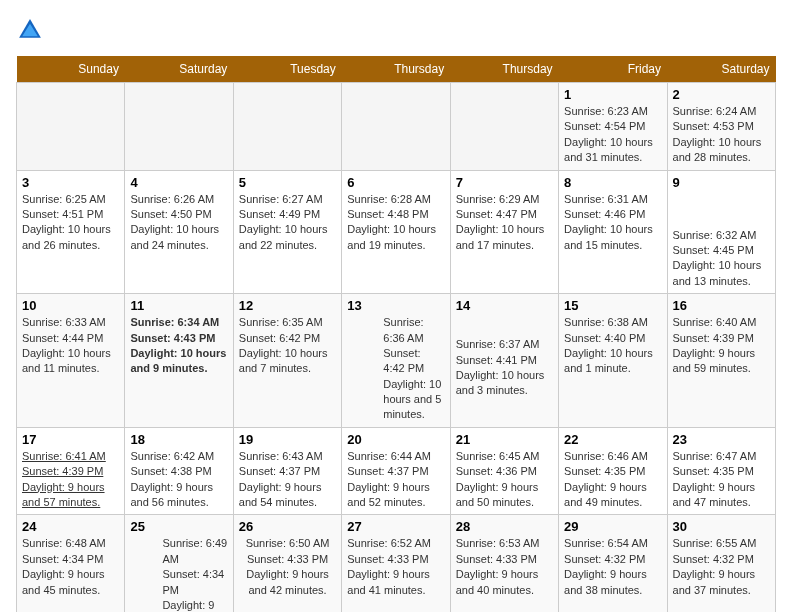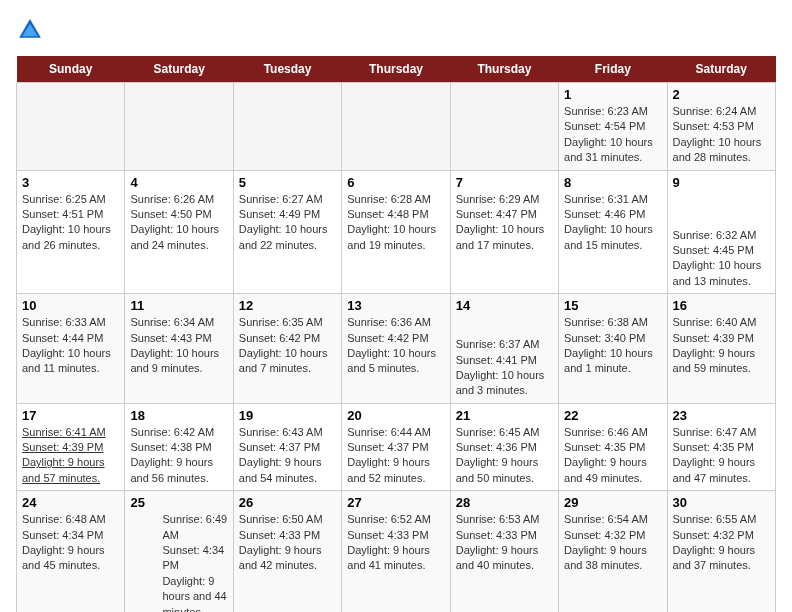--- a/index.html
+++ b/index.html
@@ -43,26 +43,26 @@
     .location {
       font-size: 16px;
       color: #555;
     }
     table {
       width: 100%;
       border-collapse: collapse;
       font-size: 11px;
     }
     thead tr th {
-      background-color: #7f1d1d;
+      background-color: #a16207;
       color: #fff;
-      text-align: center;
+      text-align: right;
       padding: 6px 6px;
       font-size: 12px;
-      font-weight: bold;
+      font-weight: normal;
     }
     tbody tr td {
       border: 1px solid #ccc;
       vertical-align: top;
       padding: 4px 5px;
       width: 14.28%;
       height: 80px;
       background: #fff;
     }
     tbody tr:nth-child(odd) td {
@@ -184,46 +184,46 @@
       </tr>
       <tr>
         <td>
           <span class="day-number">10</span>
           <div class="day-info" style="white-space: pre-line;">Sunrise: 6:33 AM
 Sunset: 4:44 PM
 Daylight: 10 hours and 11 minutes.</div>
         </td>
         <td>
           <span class="day-number">11</span>
-          <div class="day-info" style="white-space: pre-line;">Sunrise: 6:34 AM
+          <div class="day-info" style="white-space: pre-line; font-weight: bold;">Sunrise: 6:34 AM
 Sunset: 4:43 PM
 Daylight: 10 hours and 9 minutes.</div>
         </td>
         <td>
           <span class="day-number">12</span>
           <div class="day-info" style="white-space: pre-line;">Sunrise: 6:35 AM
 Sunset: 6:42 PM
 Daylight: 10 hours and 7 minutes.</div>
         </td>
         <td>
           <span class="day-number">13</span>
-          <div class="day-info" style="white-space: pre-line;">Sunrise: 6:36 AM
+          <div class="day-info" style="white-space: pre-line; margin-left: 36px;">Sunrise: 6:36 AM
 Sunset: 4:42 PM
 Daylight: 10 hours and 5 minutes.</div>
         </td>
         <td>
           <span class="day-number">14</span>
           <div class="day-info" style="white-space: pre-line; margin-top: 24px;">Sunrise: 6:37 AM
 Sunset: 4:41 PM
 Daylight: 10 hours and 3 minutes.</div>
         </td>
         <td>
           <span class="day-number">15</span>
           <div class="day-info" style="white-space: pre-line;">Sunrise: 6:38 AM
-Sunset: 3:40 PM
+Sunset: 4:40 PM
 Daylight: 10 hours and 1 minute.</div>
         </td>
         <td>
           <span class="day-number">16</span>
           <div class="day-info" style="white-space: pre-line;">Sunrise: 6:40 AM
 Sunset: 4:39 PM
 Daylight: 9 hours and 59 minutes.</div>
         </td>
       </tr>
       <tr>
@@ -278,21 +278,21 @@
 Daylight: 9 hours and 45 minutes.</div>
         </td>
         <td>
           <span class="day-number">25</span>
           <div class="day-info" style="white-space: pre-line; margin-left: 32px;">Sunrise: 6:49 AM
 Sunset: 4:34 PM
 Daylight: 9 hours and 44 minutes.</div>
         </td>
         <td>
           <span class="day-number">26</span>
-          <div class="day-info" style="white-space: pre-line;">Sunrise: 6:50 AM
+          <div class="day-info" style="white-space: pre-line; text-align: center;">Sunrise: 6:50 AM
 Sunset: 4:33 PM
 Daylight: 9 hours and 42 minutes.</div>
         </td>
         <td>
           <span class="day-number">27</span>
           <div class="day-info" style="white-space: pre-line;">Sunrise: 6:52 AM
 Sunset: 4:33 PM
 Daylight: 9 hours and 41 minutes.</div>
         </td>
         <td>

